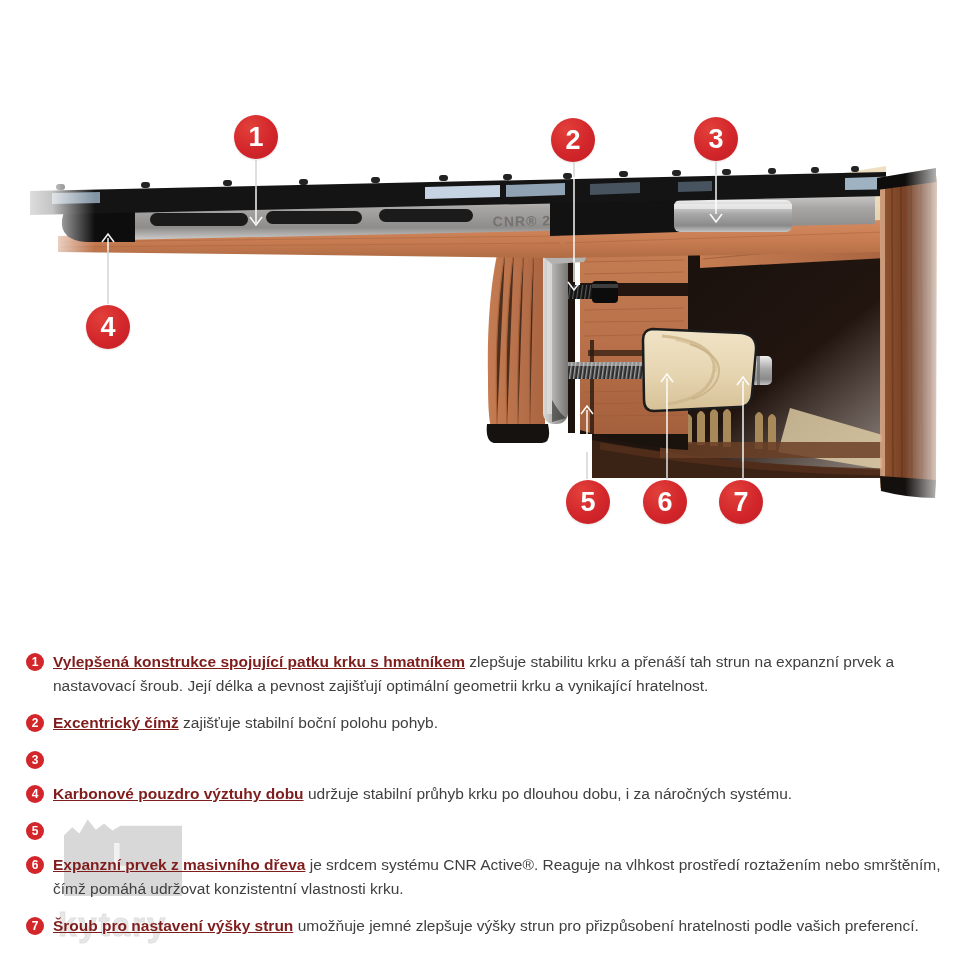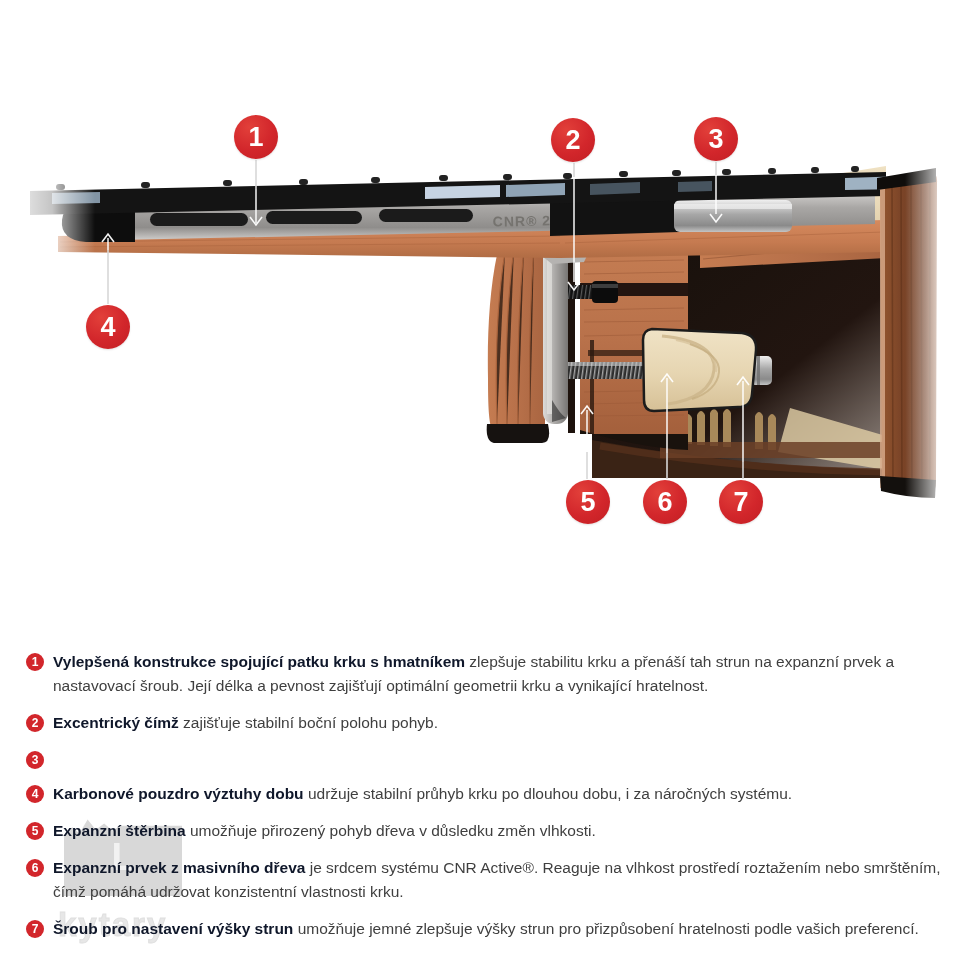--- a/index.html
+++ b/index.html
@@ -19,21 +19,21 @@
   }
 
   .legend{position:absolute;left:26px;top:650px;width:920px;z-index:2;}
   .legend-item{display:flex;align-items:flex-start;margin-bottom:13px;}
   .legend-item .bullet{
     flex:0 0 18px;width:18px;height:18px;border-radius:50%;background:#d2262b;
     color:#fff;font-size:12px;font-weight:bold;line-height:18px;text-align:center;
     margin-right:9px;margin-top:3px;
   }
   .legend-item p{margin:0;font-size:15.5px;line-height:24px;color:#3f3f3f;}
-  .legend-item p b{color:#0f172a;}
+  .legend-item p b{color:#7f1d1d;text-decoration:underline;}
 
   .watermark{position:absolute;left:58px;top:818px;width:150px;z-index:1;opacity:.55;}
   .wm-badge{
     width:118px;height:78px;background:#b9b9b9;margin-left:6px;
     clip-path:polygon(0 22%,7% 12%,13% 20%,20% 2%,27% 15%,34% 7%,41% 16%,48% 10%,100% 10%,100% 100%,0 100%);
     display:flex;align-items:center;justify-content:center;
   }
   .wm-initial{color:#e9e9e9;font-size:38px;font-weight:bold;line-height:1;}
   .wm-word{
     font-size:33px;font-weight:bold;letter-spacing:2px;color:#d4d4d4;margin-top:10px;
@@ -339,21 +339,20 @@
   </div>
   <div class="legend-item">
     <span class="bullet">3</span>
   </div>
   <div class="legend-item">
     <span class="bullet">4</span>
     <p><b>Karbonové pouzdro výztuhy dobu</b> <span>udržuje stabilní průhyb krku po dlouhou dobu, i za náročných systému.</span></p>
   </div>
   <div class="legend-item">
     <span class="bullet">5</span>
-    <p><b>Expanzní štěrbina</b> <span>umožňuje přirozený pohyb dřeva v důsledku změn vlhkosti.</span></p>
   </div>
   <div class="legend-item">
     <span class="bullet">6</span>
     <p><b>Expanzní prvek z masivního dřeva</b> <span>je srdcem systému CNR Active®. Reaguje na vlhkost prostředí roztažením nebo smrštěním, čímž pomáhá udržovat konzistentní vlastnosti krku.</span></p>
   </div>
   <div class="legend-item">
     <span class="bullet">7</span>
     <p><b>Šroub pro nastavení výšky strun</b> <span>umožňuje jemné zlepšuje výšky strun pro přizpůsobení hratelnosti podle vašich preferencí.</span></p>
   </div>
 </div>

